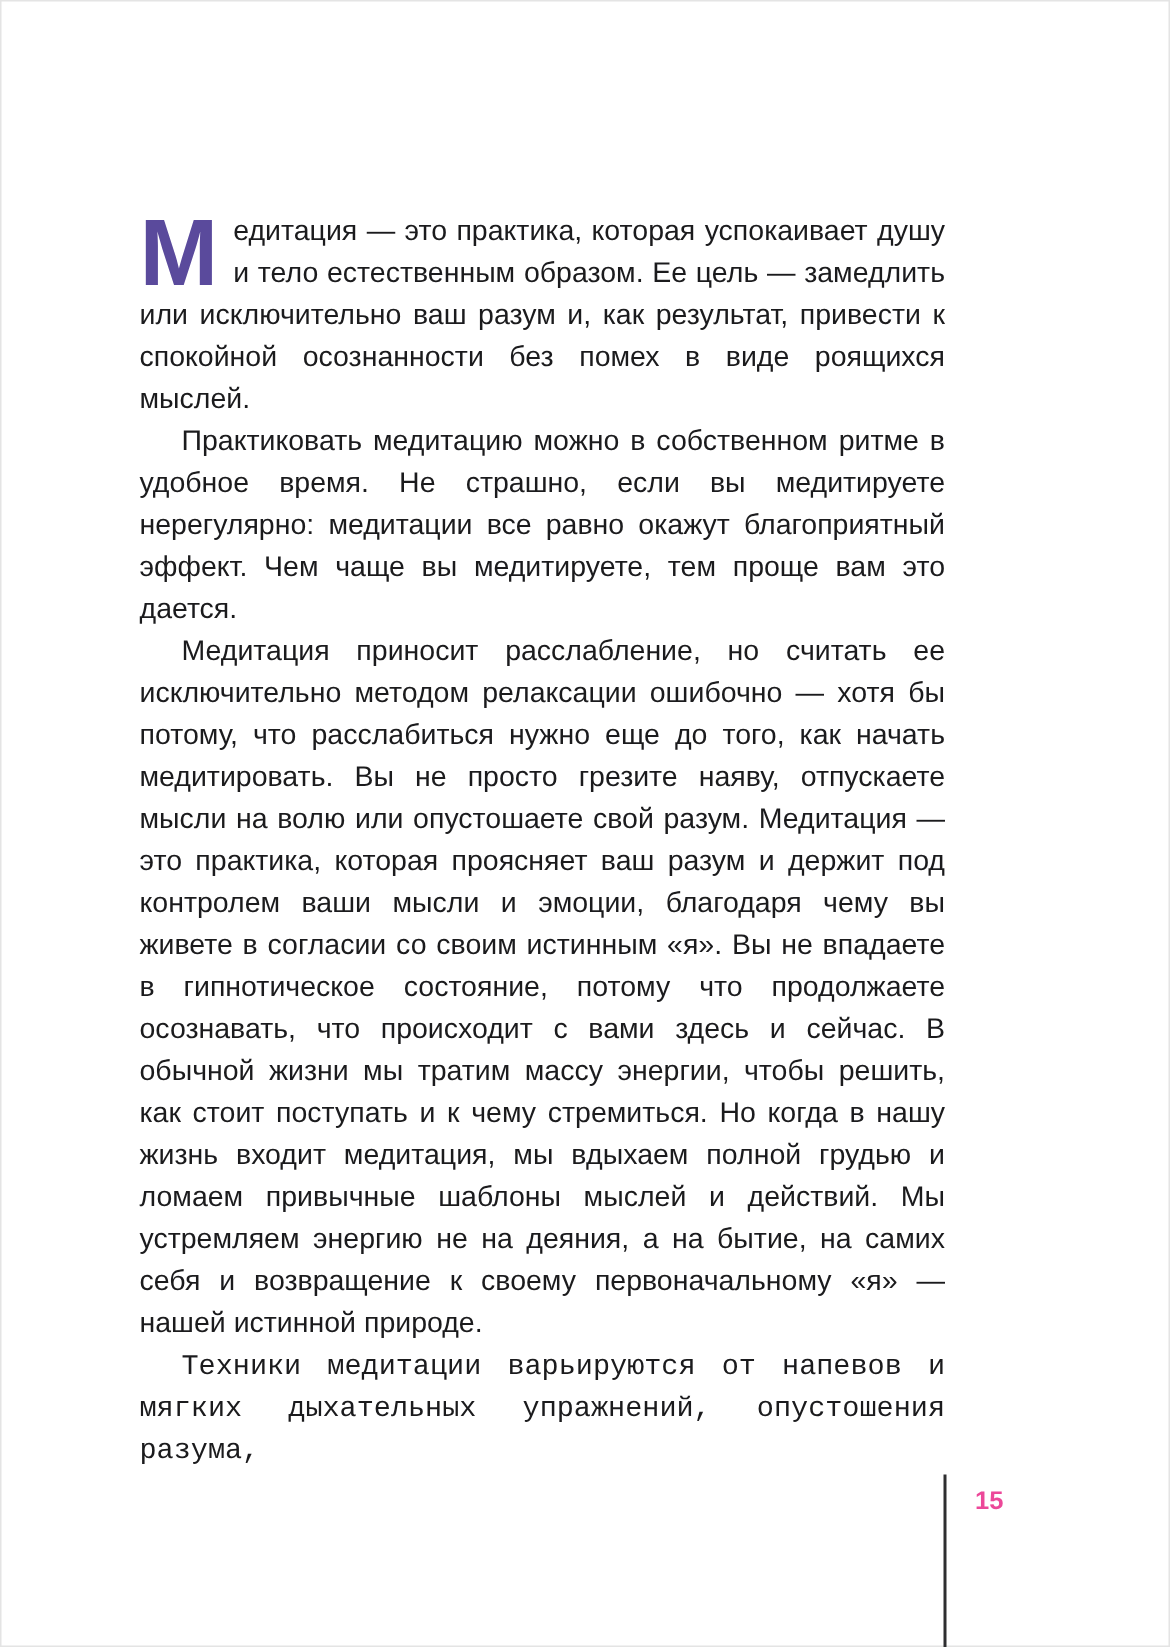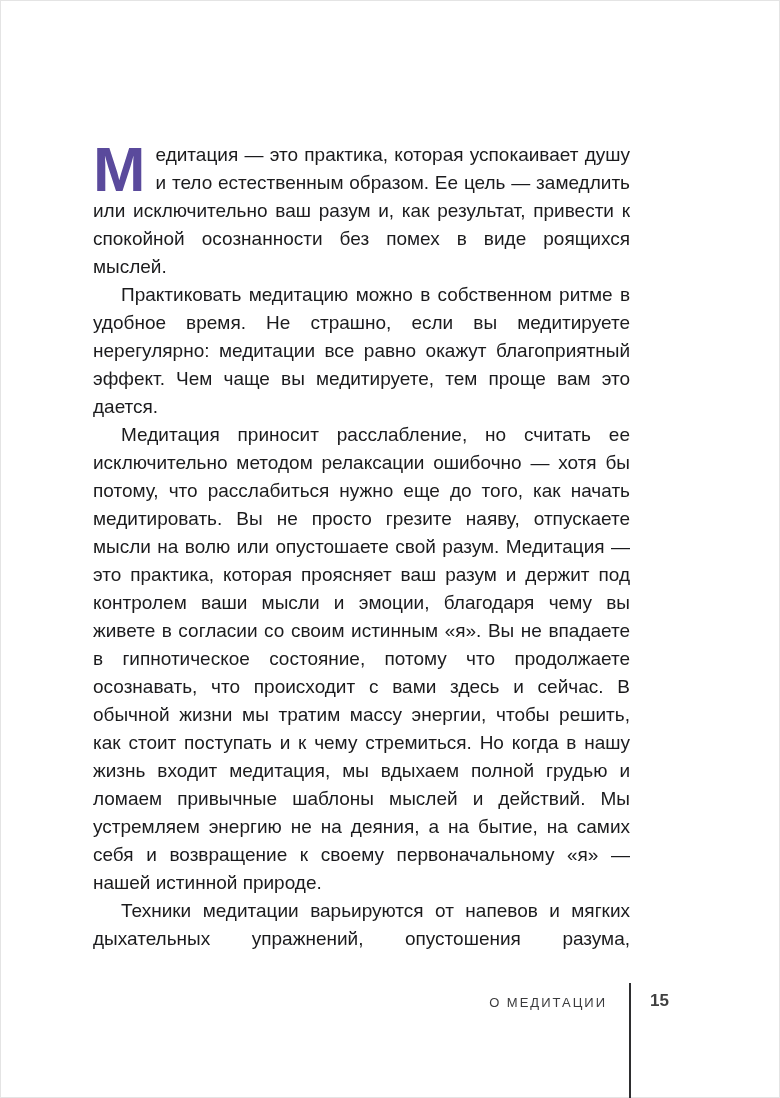--- a/index.html
+++ b/index.html
@@ -27,20 +27,21 @@
     text-align: justify;
   }
   .text-block p {
     margin: 0;
   }
   .text-block p.indent {
     text-indent: 28px;
   }
   .text-block p.continues {
     text-align-last: justify;
+    font-family: Liberation Mono, monospace;
   }
   .dropcap {
     float: left;
     font-size: 63px;
     line-height: 50px;
     font-weight: 700;
     color: #5a4a9c;
     margin: 3px 10px 0 0;
   }
   .running-title {
@@ -55,21 +56,21 @@
     color: #3a3a3c;
     text-transform: uppercase;
     white-space: nowrap;
   }
   .page-number {
     position: absolute;
     top: 991px;
     left: 650px;
     font-size: 17px;
     font-weight: 700;
-    color: #404040;
+    color: #ec4899;
   }
   .footer-rule {
     position: absolute;
     left: 629px;
     top: 983px;
     width: 2px;
     height: 115px;
     background: #2e2e30;
   }
 </style>
@@ -80,19 +81,18 @@
 
   <div class="text-block">
     <p>
       <span class="dropcap">М</span><span>едитация — это практика, которая успокаивает душу и тело естественным образом. Ее цель — замедлить или исключительно ваш разум и, как результат, привести к спокойной осознанности без помех в виде роящихся мыслей.</span>
     </p>
     <p class="indent">Практиковать медитацию можно в собственном ритме в удобное время. Не страшно, если вы медитируете нерегулярно: медитации все равно окажут благоприятный эффект. Чем чаще вы медитируете, тем проще вам это дается.</p>
     <p class="indent">Медитация приносит расслабление, но считать ее исключительно методом релаксации ошибочно — хотя бы потому, что расслабиться нужно еще до того, как начать медитировать. Вы не просто грезите наяву, отпускаете мысли на волю или опустошаете свой разум. Медитация — это практика, которая проясняет ваш разум и держит под контролем ваши мысли и эмоции, благодаря чему вы живете в согласии со своим истинным «я». Вы не впадаете в гипнотическое состояние, потому что продолжаете осознавать, что происходит с вами здесь и сейчас. В обычной жизни мы тратим массу энергии, чтобы решить, как стоит поступать и к чему стремиться. Но когда в нашу жизнь входит медитация, мы вдыхаем полной грудью и ломаем привычные шаблоны мыслей и действий. Мы устремляем энергию не на деяния, а на бытие, на самих себя и возвращение к своему первоначальному «я» — нашей истинной природе.</p>
     <p class="indent continues">Техники медитации варьируются от напевов и мягких дыхательных упражнений, опустошения разума,</p>
   </div>
 
-  <div class="running-title">О МЕДИТАЦИИ</div>
 
   <div class="footer-rule"></div>
 
   <div class="page-number">15</div>
 
 </div>
 
 </body></html>

